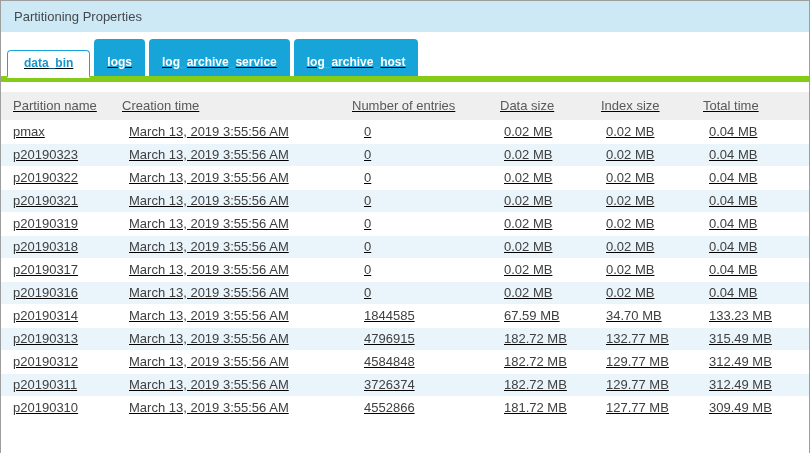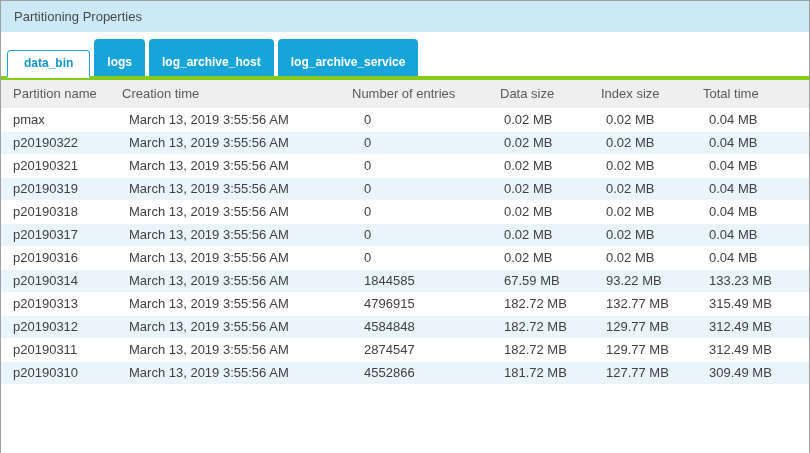--- a/index.html
+++ b/index.html
@@ -25,21 +25,22 @@
   .title-bar span {
     font-size: 13px;
     font-weight: normal;
     color: #45484a;
   }
 
   .tabs {
     display: flex;
     align-items: flex-end;
     padding: 7px 0 0 6px;
-    border-bottom: 4px solid #84cc16;
+    border-bottom: 6px solid #84cc16;
+    text-decoration: underline;
   }
   .tab {
     background: #17a4d9;
     color: #fff;
     font-size: 12px;
     font-weight: bold;
     padding: 16px 13px 7px 13px;
     border-radius: 4px 4px 0 0;
     margin-right: 4px;
     cursor: pointer;
@@ -53,22 +54,23 @@
     margin-bottom: -2px;
     padding: 5px 16px 6px 16px;
     position: relative;
     z-index: 1;
   }
 
   table.part-table {
     width: 808px;
     border-collapse: collapse;
     table-layout: fixed;
-    margin-top: 0;
+    margin-top: 10px;
     font-size: 13px;
+    text-decoration: underline;
   }
   .part-table col.c1 { width: 109px; }
   .part-table col.c2 { width: 230px; }
   .part-table col.c3 { width: 148px; }
   .part-table col.c4 { width: 101px; }
   .part-table col.c5 { width: 102px; }
   .part-table col.c6 { width: 118px; }
 
   .part-table thead th {
     background: #efefef;
@@ -106,22 +108,22 @@
 
 <div class="panel">
 
   <div class="title-bar">
     <span>Partitioning Properties</span>
   </div>
 
   <div class="tabs">
     <div class="tab active">data_bin</div>
     <div class="tab">logs</div>
+    <div class="tab">log_archive_service</div>
     <div class="tab">log_archive_host</div>
-    <div class="tab">log_archive_service</div>
   </div>
 
   <table class="part-table">
     <colgroup>
       <col class="c1">
         <col class="c2">
         <col class="c3">
         <col class="c4">
         <col class="c5">
         <col class="c6">
@@ -139,20 +141,28 @@
     <tbody>
         <tr>
           <td>pmax</td>
           <td>March 13, 2019 3:55:56 AM</td>
           <td>0</td>
           <td>0.02 MB</td>
           <td>0.02 MB</td>
           <td>0.04 MB</td>
         </tr>
         <tr>
+          <td>p20190323</td>
+          <td>March 13, 2019 3:55:56 AM</td>
+          <td>0</td>
+          <td>0.02 MB</td>
+          <td>0.02 MB</td>
+          <td>0.04 MB</td>
+        </tr>
+        <tr>
           <td>p20190322</td>
           <td>March 13, 2019 3:55:56 AM</td>
           <td>0</td>
           <td>0.02 MB</td>
           <td>0.02 MB</td>
           <td>0.04 MB</td>
         </tr>
         <tr>
           <td>p20190321</td>
           <td>March 13, 2019 3:55:56 AM</td>
@@ -191,21 +201,21 @@
           <td>0</td>
           <td>0.02 MB</td>
           <td>0.02 MB</td>
           <td>0.04 MB</td>
         </tr>
         <tr>
           <td>p20190314</td>
           <td>March 13, 2019 3:55:56 AM</td>
           <td>1844585</td>
           <td>67.59 MB</td>
-          <td>93.22 MB</td>
+          <td>34.70 MB</td>
           <td>133.23 MB</td>
         </tr>
         <tr>
           <td>p20190313</td>
           <td>March 13, 2019 3:55:56 AM</td>
           <td>4796915</td>
           <td>182.72 MB</td>
           <td>132.77 MB</td>
           <td>315.49 MB</td>
         </tr>
@@ -213,21 +223,21 @@
           <td>p20190312</td>
           <td>March 13, 2019 3:55:56 AM</td>
           <td>4584848</td>
           <td>182.72 MB</td>
           <td>129.77 MB</td>
           <td>312.49 MB</td>
         </tr>
         <tr>
           <td>p20190311</td>
           <td>March 13, 2019 3:55:56 AM</td>
-          <td>2874547</td>
+          <td>3726374</td>
           <td>182.72 MB</td>
           <td>129.77 MB</td>
           <td>312.49 MB</td>
         </tr>
         <tr>
           <td>p20190310</td>
           <td>March 13, 2019 3:55:56 AM</td>
           <td>4552866</td>
           <td>181.72 MB</td>
           <td>127.77 MB</td>

